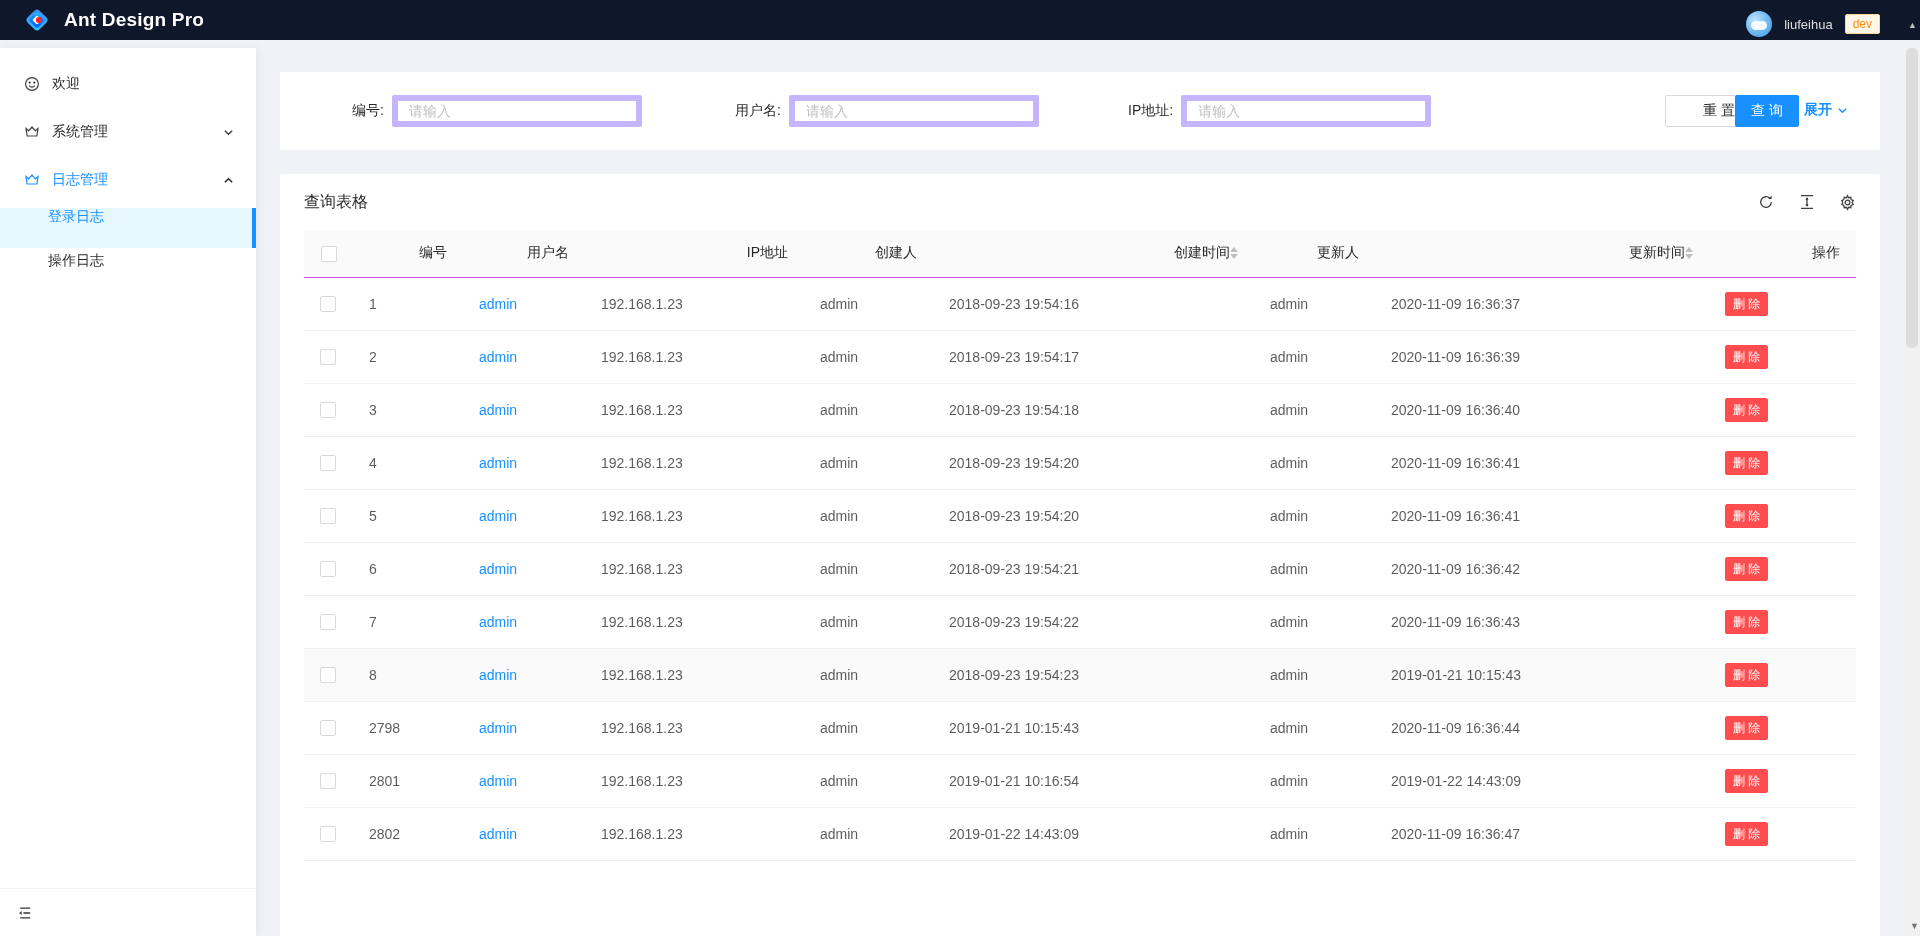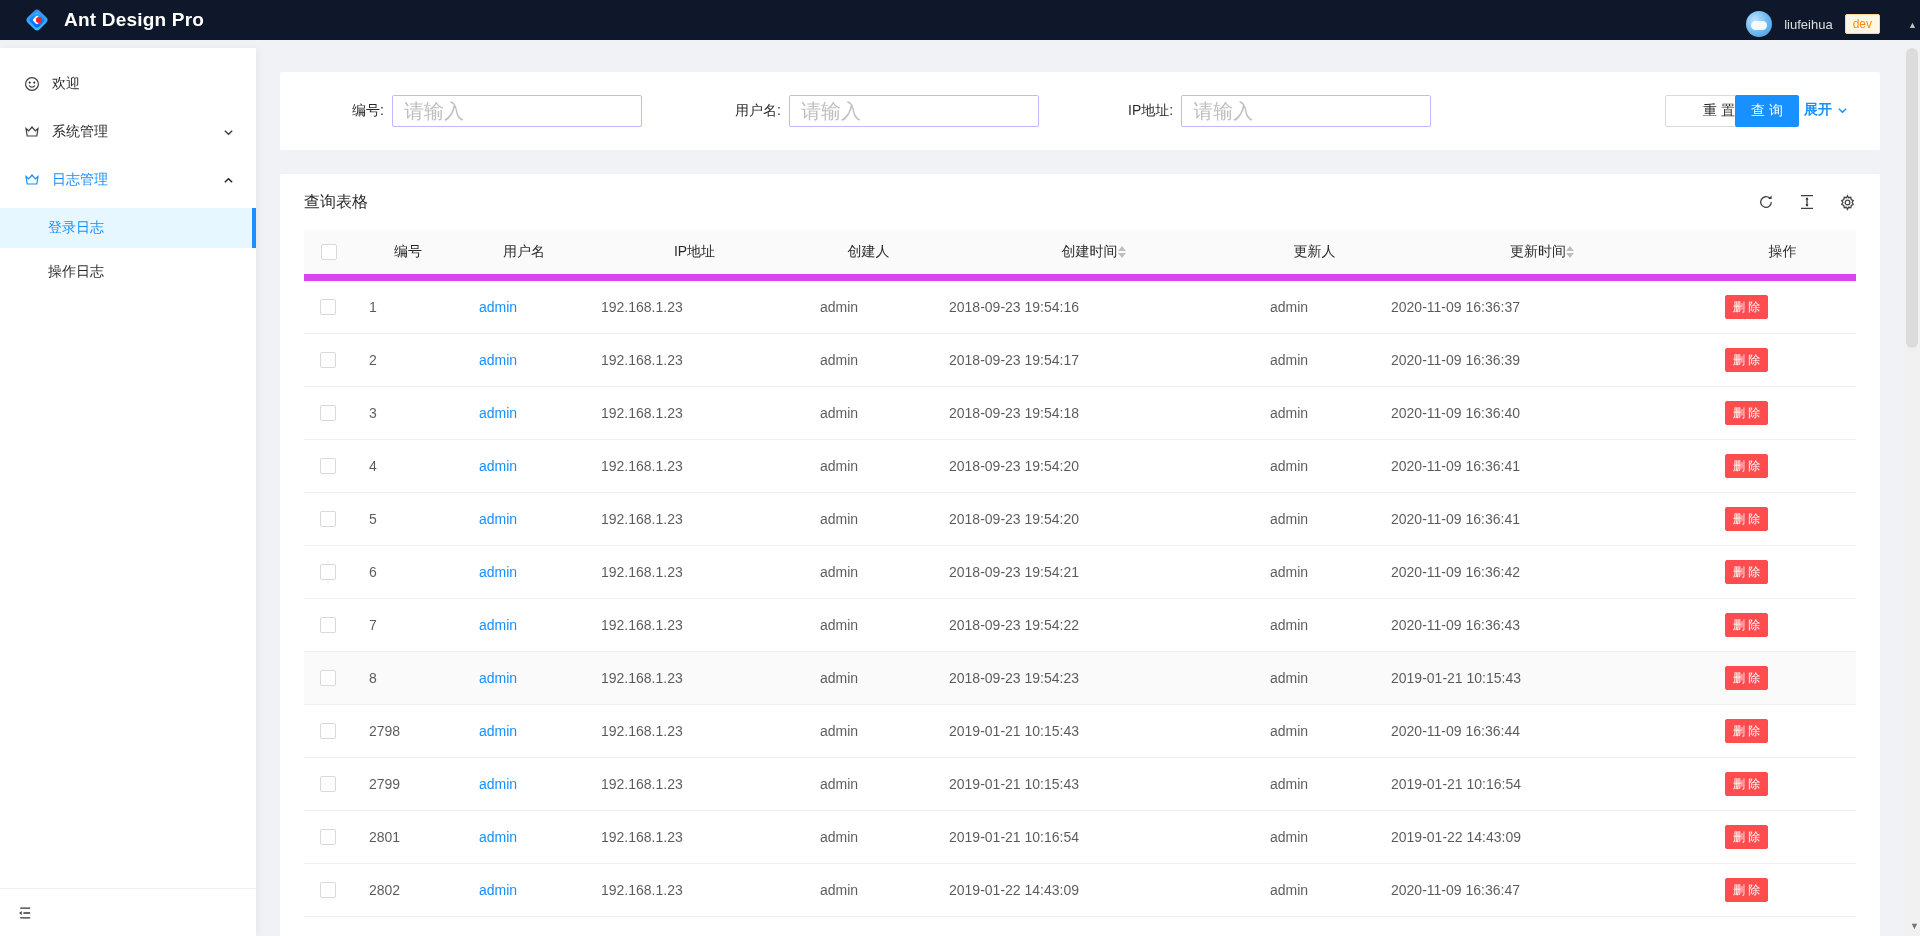--- a/index.html
+++ b/index.html
@@ -17,47 +17,47 @@
   .user-name { color:rgba(255,255,255,.85); font-size:13px; }
   .env-tag { background:#fff7e6; border:1px solid #ffd591; color:#fa8c16; font-size:12px; line-height:18px; padding:0 7px; border-radius:2px; }
 
   
   .sidebar { position:absolute; top:48px; left:0; width:256px; bottom:0; background:#fff; box-shadow:2px 0 8px rgba(29,35,41,.05); z-index:20; }
   .menu { padding-top:8px; }
   .menu-item { height:40px; margin:8px 0; display:flex; align-items:center; padding:0 24px; color:rgba(0,0,0,.85); cursor:pointer; position:relative; }
   .menu-item .mi-icon { width:16px; height:16px; margin-right:12px; flex:0 0 16px; }
   .menu-item .chev { position:absolute; right:22px; color:rgba(0,0,0,.75); }
   .menu-item.active-parent, .menu-item.active-parent .chev-label { color:#1890ff; }
-  .sub-item { height:40px; margin:4px 0; display:flex; align-items:center; padding-left:48px; color:rgba(0,0,0,.85); cursor:pointer; position:relative; }
+  .sub-item { height:40px; margin:4px 0; display:flex; align-items:flex-start; padding-left:48px; color:rgba(0,0,0,.85); cursor:pointer; position:relative; }
   .sub-item.selected { background:#e6f7ff; color:#1890ff; }
   .sub-item.selected::after { content:""; position:absolute; right:0; top:0; bottom:0; width:4px; background:#1890ff; }
   .sidebar-footer { position:absolute; left:0; right:0; bottom:0; height:48px; border-top:1px solid #f0f0f0; display:flex; align-items:center; padding-left:17px; }
 
   
   .content { position:absolute; left:256px; top:48px; right:16px; bottom:0; background:#f0f2f5; padding:24px 24px 0 24px; overflow:hidden; }
 
   .search-card { position:relative; background:#fff; height:78px; border-radius:2px; }
   .form-item { position:absolute; top:23px; display:flex; align-items:center; }
   .fi-1 { left:72px; } .fi-2 { left:455px; } .fi-3 { left:848px; }
   .form-item label { color:rgba(0,0,0,.85); margin-right:8px; white-space:nowrap; }
-  .form-item input { width:250px; height:32px; border:1px solid #c4b5fd; border-radius:2px; padding:0 11px; font-size:20px; color:rgba(0,0,0,.65); outline:none; font-family:inherit; }
+  .form-item input { width:250px; height:32px; border:6px solid #c4b5fd; border-radius:2px; padding:0 11px; font-size:14px; color:rgba(0,0,0,.65); outline:none; font-family:inherit; }
   .form-item input::placeholder { color:#bfbfbf; }
   .btn { height:32px; padding:0 15px; border-radius:2px; font-size:14px; cursor:pointer; font-family:inherit; }
   .btn-default { position:absolute; top:23px; left:1385px; background:#fff; border:1px solid #d9d9d9; color:rgba(0,0,0,.85);padding-left:37px; }
   .btn-primary { position:absolute; top:23px; left:1455px; background:#1890ff; border:1px solid #1890ff; color:#fff; }
   .expand-link { position:absolute; top:29px; left:1524px; color:#1890ff; cursor:pointer; display:flex; align-items:center; gap:5px;font-weight:bold; }
 
   .table-card { background:#fff; margin-top:24px; border-radius:2px; padding:0 24px; height:800px; }
   .card-header { height:56px; display:flex; align-items:center; position:relative; }
   .card-title { font-size:16px; font-weight:500; color:rgba(0,0,0,.85); }
   .toolbar { position:absolute; right:0; display:flex; align-items:center; gap:24px; }
   .tool-icon { width:17px; height:17px; cursor:pointer; display:inline-flex; align-items:center; justify-content:center; color:rgba(0,0,0,.75); }
 
   table { width:100%; border-collapse:collapse; table-layout:fixed; }
-  thead th { background:#fafafa; color:rgba(0,0,0,.85); font-weight:500; text-align:center; padding:12px 16px; border-bottom:7px solid #d946ef; height:47px; }
+  thead th { background:#fafafa; color:rgba(0,0,0,.85); font-weight:500; text-align:right; padding:12px 16px; border-bottom:1px solid #d946ef; height:47px; }
   tbody td { padding:14px 16px; border-bottom:1px solid #f0f0f0; height:49px; color:rgba(0,0,0,.65); }
   tbody tr.hl td { background:#fafafa; }
   .th-sort { display:inline-flex; align-items:center; gap:0; }
   .carets { display:inline-flex; flex-direction:column; gap:2px; }
   .caret-up { width:0; height:0; border-left:4px solid transparent; border-right:4px solid transparent; border-bottom:5px solid #bfbfbf; }
   .caret-down { width:0; height:0; border-left:4px solid transparent; border-right:4px solid transparent; border-top:5px solid #bfbfbf; }
   .checkbox { display:inline-block; width:16px; height:16px; border:1px solid #d9d9d9; border-radius:2px; background:#fff; cursor:pointer; vertical-align:middle; }
   .link { color:#1890ff; cursor:pointer; }
   .btn-danger { background:#ff4d4f; border:1px solid #ff4d4f; color:#fff; font-size:12px; line-height:22px; height:24px; padding:0 7px; border-radius:2px; cursor:pointer; font-family:inherit; }
 
@@ -335,31 +335,20 @@
     <td><span class="link">admin</span></td>
     <td>192.168.1.23</td>
     <td>admin</td>
     <td>2019-01-21 10:15:43</td>
     <td>admin</td>
     <td>2020-11-09 16:36:44</td>
     <td><button class="btn-danger">删 除</button></td>
   </tr>
           <tr>
     <td><span class="checkbox"></span></td>
-    <td>2799</td>
-    <td><span class="link">admin</span></td>
-    <td>192.168.1.23</td>
-    <td>admin</td>
-    <td>2019-01-21 10:15:43</td>
-    <td>admin</td>
-    <td>2019-01-21 10:16:54</td>
-    <td><button class="btn-danger">删 除</button></td>
-  </tr>
-          <tr>
-    <td><span class="checkbox"></span></td>
     <td>2801</td>
     <td><span class="link">admin</span></td>
     <td>192.168.1.23</td>
     <td>admin</td>
     <td>2019-01-21 10:16:54</td>
     <td>admin</td>
     <td>2019-01-22 14:43:09</td>
     <td><button class="btn-danger">删 除</button></td>
   </tr>
           <tr>

